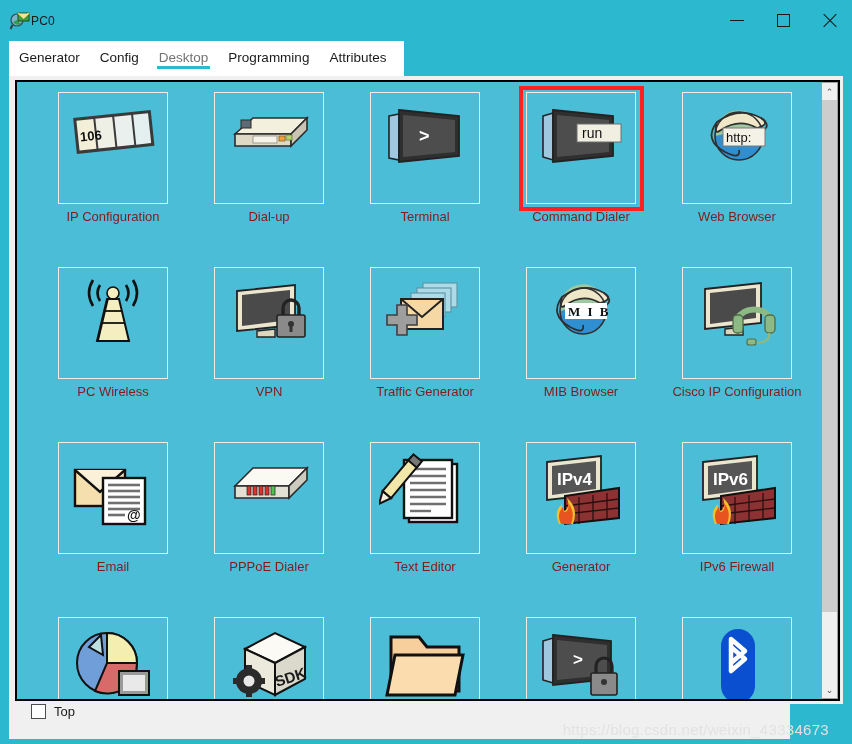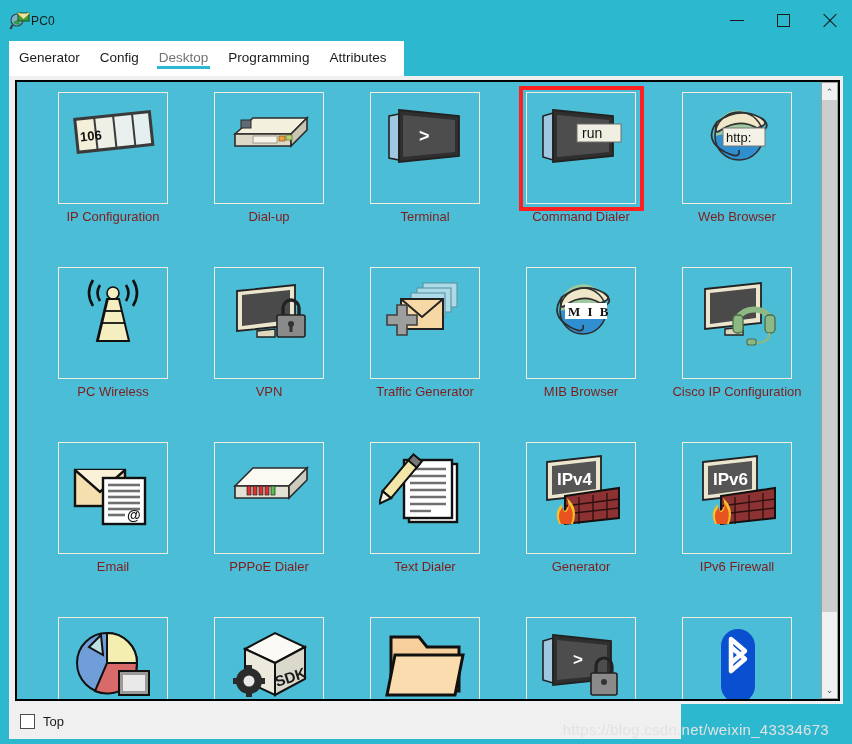--- a/index.html
+++ b/index.html
@@ -177,25 +177,24 @@
     position: absolute;
     left: 0; right: 0; top: 0;
     height: 512px;
     background: #cdcdcd;
   }
 
   
   .bottombar {
     position: absolute;
     left: 9px; top: 704px;
-    width: 672px; height: 35px;
+    width: 781px; height: 35px;
     background: #f0f0f0;
     display: flex;
-    align-items: center;
-    padding-left: 11px;
+    padding-left: 22px;
   }
   .chk {
     width: 15px; height: 15px;
     border: 1px solid #4d4d4d;
     background: #ffffff;
     flex: 0 0 auto;
   }
   .chk-label {
     margin-left: 8px;
     font-size: 13px;
@@ -489,21 +488,21 @@
                     <line x1="31" y1="61" x2="52" y2="61"></line>
                   </g>
                   <g transform="rotate(40 20 34)">
                     <rect x="12" y="6" width="11" height="44" fill="#f2e7a8" stroke="#111" stroke-width="2"></rect>
                     <rect x="12" y="2" width="11" height="8" fill="#777" stroke="#111" stroke-width="2"></rect>
                     <path d="M12 50 L17.5 62 L23 50 Z" fill="#f6f1dc" stroke="#111" stroke-width="2"></path>
                   </g>
                 </svg>
               </span>
             </div>
-            <div class="cell-label">Text Dialer</div>
+            <div class="cell-label">Text Editor</div>
           </div>
 
           <div class="cell">
             <div class="icon-box">
               <span class="art">
                 <svg width="92" height="78" viewBox="0 0 92 78">
                   <path d="M12 12 L66 6 L66 44 L12 50 Z" fill="#ece6cf" stroke="#222" stroke-width="1.8"></path>
                   <path d="M17 16 L61 11 L61 39 L17 45 Z" fill="#555"></path>
                   <text x="22" y="35" font-family="Liberation Sans, sans-serif" font-size="17" fill="#ffffff" font-weight="bold">IPv4</text>
                   <path d="M30 46 L84 38 L84 68 L30 74 Z" fill="#8d3232" stroke="#111" stroke-width="2"></path>

